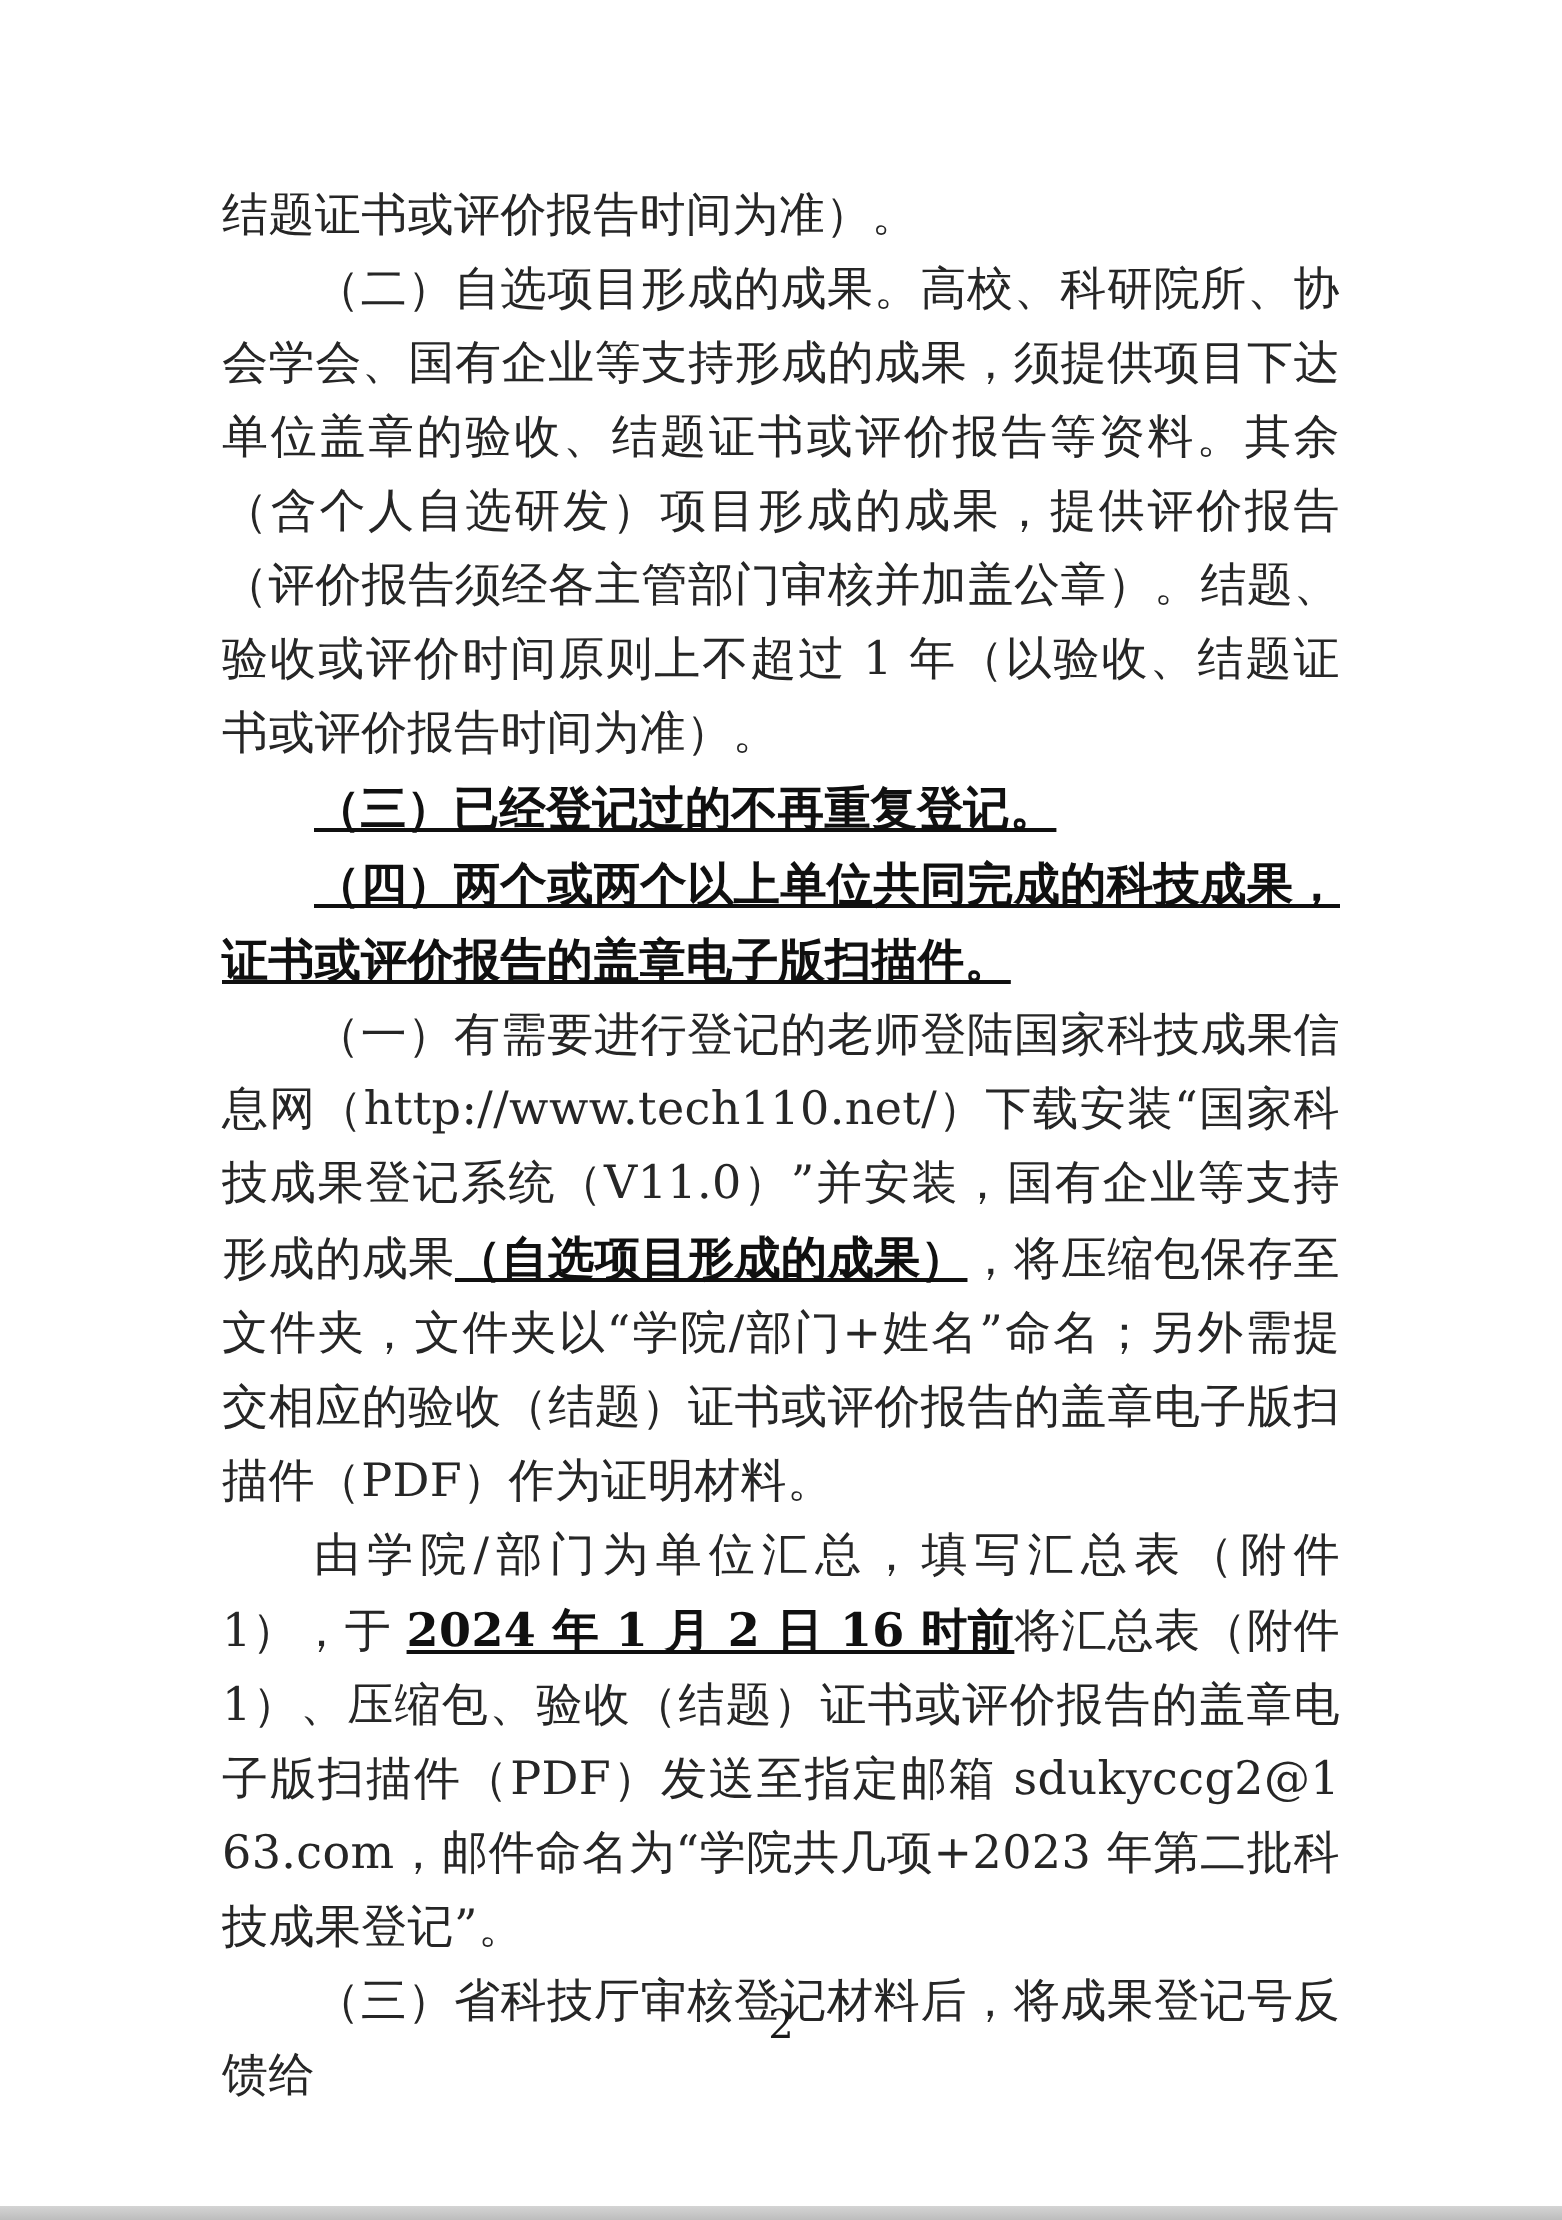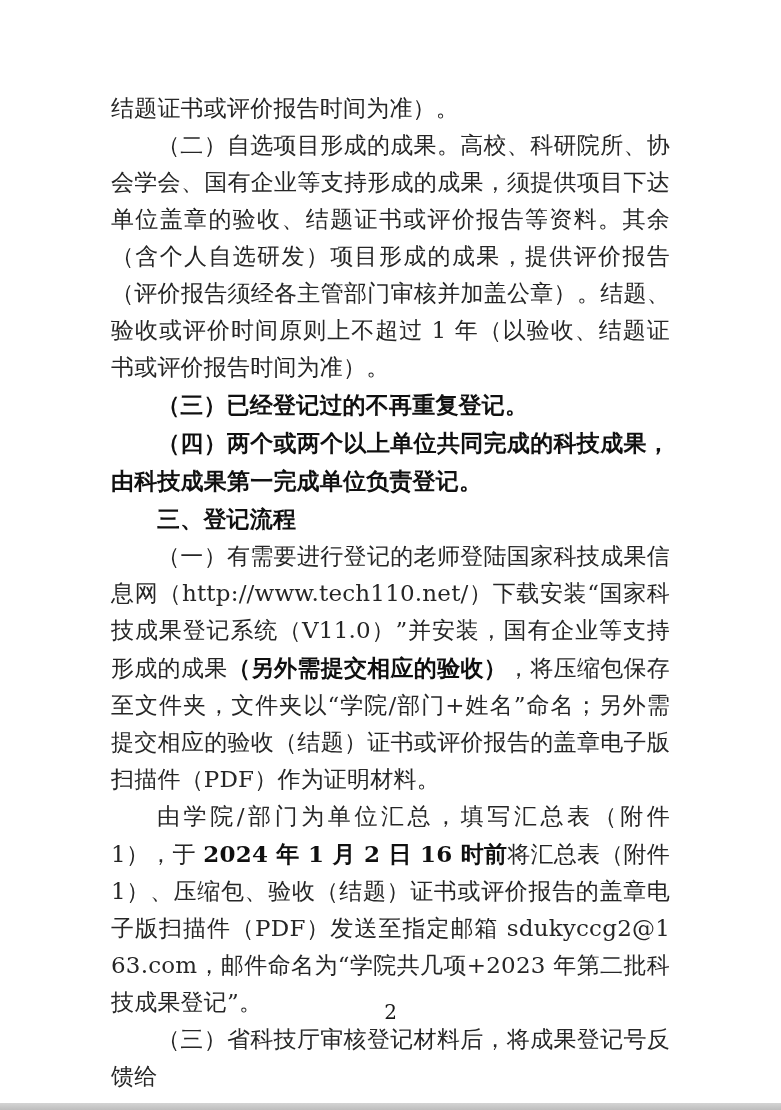--- a/index.html
+++ b/index.html
@@ -37,20 +37,21 @@
     letter-spacing: 0.2px;
     word-break: break-all;
   }
   .para.indent {
     text-indent: 2em;
   }
   .run { font-weight: normal; }
   .run.bold {
     font-weight: bold;
     color: #101010;
+    text-decoration: underline;
   }
   .footer {
     position: absolute;
     top: 1000px;
     left: 0;
     width: 781px;
     text-align: center;
   }
   .pagenum {
     font-size: 20px;
@@ -67,23 +68,22 @@
   }
 </style>
 </head>
 <body>
 
 <div class="page" style="background: rgb(255, 255, 255);">
   <div class="content" id="doc-body" style="color: rgb(38, 38, 38);">
       <p class="para"><span class="run">结题证书或评价报告时间为准）。</span></p>
       <p class="para indent"><span class="run">（二）自选项目形成的成果。高校、科研院所、协会学会、国有企业等支持形成的成果，须提供项目下达单位盖章的验收、结题证书或评价报告等资料。其余（含个人自选研发）项目形成的成果，提供评价报告（评价报告须经各主管部门审核并加盖公章）。结题、验收或评价时间原则上不超过 1 年（以验收、结题证书或评价报告时间为准）。</span></p>
       <p class="para indent"><span class="run bold">（三）已经登记过的不再重复登记。</span></p>
-      <p class="para indent"><span class="run bold">（四）两个或两个以上单位共同完成的科技成果，由科技成果第一完成单位负责登记。</span></p>
-      <p class="para indent"><span class="run bold">三、登记流程</span></p>
-      <p class="para indent"><span class="run">（一）有需要进行登记的老师登陆国家科技成果信息网（http://www.tech110.net/）下载安装“国家科技成果登记系统（V11.0）”并安装，国有企业等支持形成的成果</span><span class="run bold">（另外需提交相应的验收）</span><span class="run">，将压缩包保存至文件夹，文件夹以“学院/部门+姓名”命名；另外需提交相应的验收（结题）证书或评价报告的盖章电子版扫描件（PDF）作为证明材料。</span></p>
+      <p class="para indent"><span class="run bold">（四）两个或两个以上单位共同完成的科技成果，证书或评价报告的盖章电子版扫描件。</span></p>
+      <p class="para indent"><span class="run">（一）有需要进行登记的老师登陆国家科技成果信息网（http://www.tech110.net/）下载安装“国家科技成果登记系统（V11.0）”并安装，国有企业等支持形成的成果</span><span class="run bold">（自选项目形成的成果）</span><span class="run">，将压缩包保存至文件夹，文件夹以“学院/部门+姓名”命名；另外需提交相应的验收（结题）证书或评价报告的盖章电子版扫描件（PDF）作为证明材料。</span></p>
       <p class="para indent"><span class="run">由学院/部门为单位汇总，填写汇总表（附件 1），于 </span><span class="run bold">2024 年 1 月 2 日 16 时前</span><span class="run">将汇总表（附件 1）、压缩包、验收（结题）证书或评价报告的盖章电子版扫描件（PDF）发送至指定邮箱 sdukyccg2@163.com，邮件命名为“学院共几项+2023 年第二批科技成果登记”。</span></p>
       <p class="para indent"><span class="run">（三）省科技厅审核登记材料后，将成果登记号反馈给</span></p>
     </div>
   <div class="footer">
     <span class="pagenum">2</span>
   </div>
   <div class="page-gap"></div>
 </div>
 
 </body></html>

